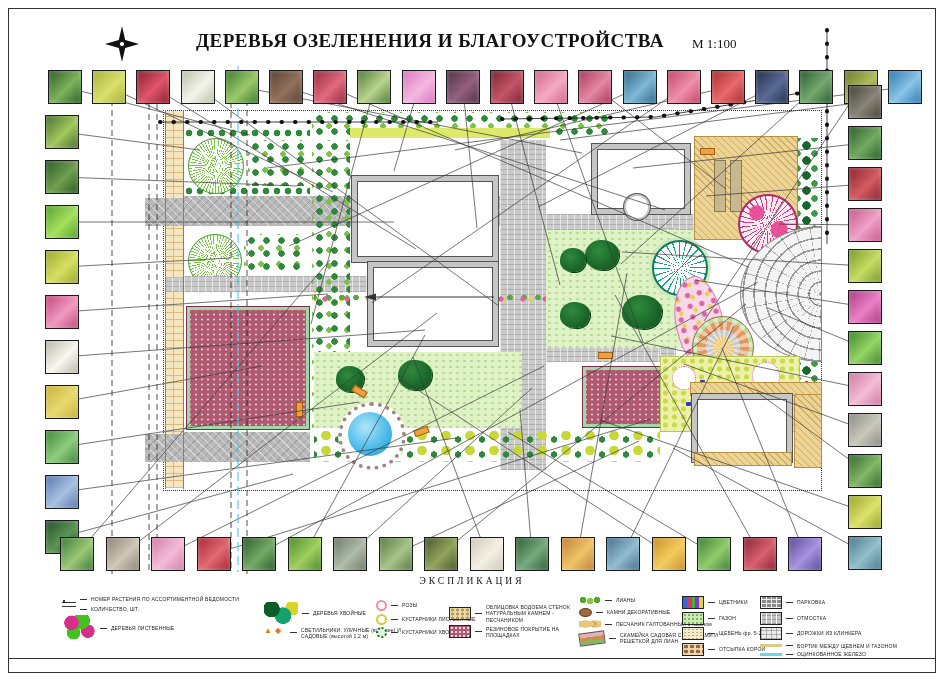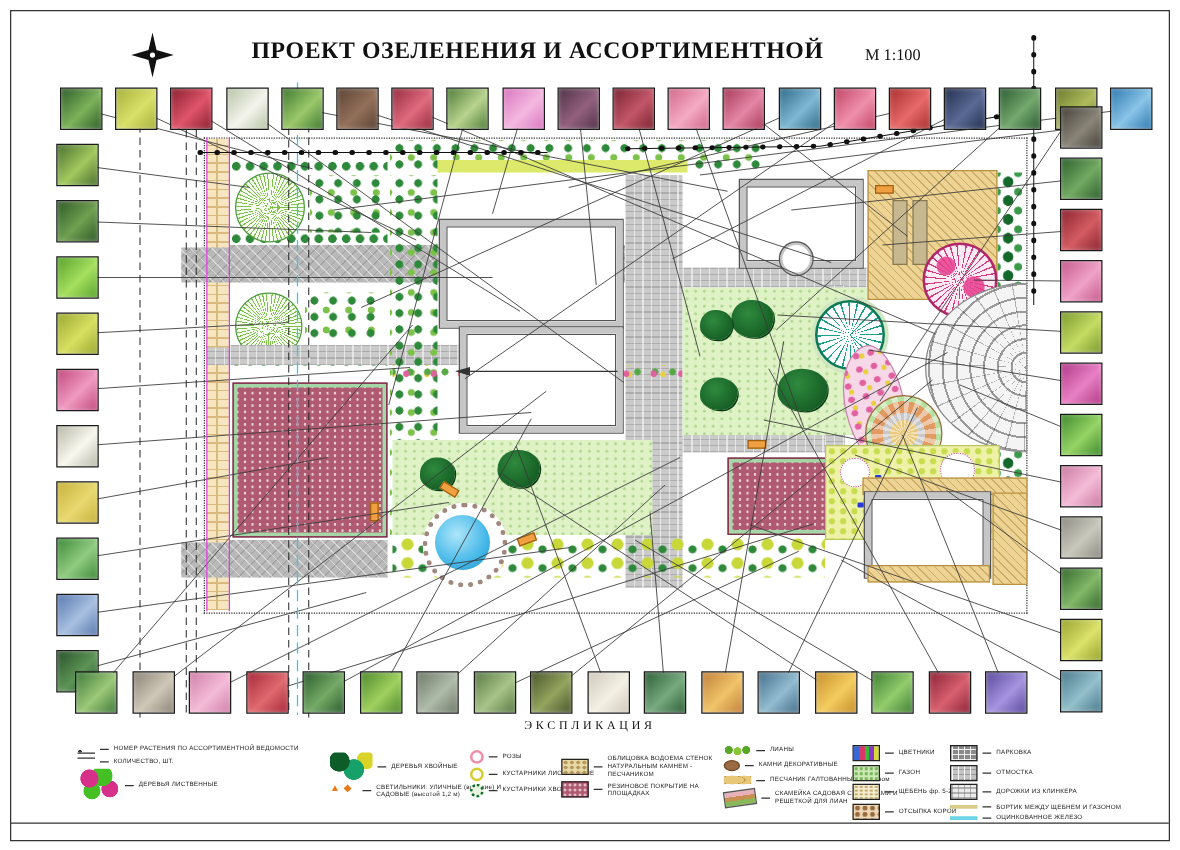--- a/index.html
+++ b/index.html
@@ -150,21 +150,21 @@
 <body>
 
 <div id="page">
   <div id="frame"></div>
   <div id="legendline"></div>
 
   <svg width="40" height="40" style="position:absolute;left:102px;top:24px;z-index:6">
     <polygon points="20,2 23.2,16 37,20 23.2,24 20,38 16.8,24 3,20 16.8,16" fill="#111"></polygon>
     <circle cx="20" cy="20" r="2.6" fill="#fff" stroke="#111" stroke-width="1"></circle>
   </svg>
-  <div id="titlewrap"><span id="title">ПРОЕКТ ОЗЕЛЕНЕНИЯ И АССОРТИМЕНТНОЙ</span></div>
+  <div id="titlewrap"><span id="title">ДЕРЕВЬЯ ОЗЕЛЕНЕНИЯ И БЛАГОУСТРОЙСТВА</span></div>
   <div id="scale">М 1:100</div>
 
   <div id="planarea">
     <div class="z" id="fence" style="left:163px;top:110px;width:657px;height:379px;"></div>
 
     <div class="z sidewalk" style="left:165px;top:111px;width:18px;height:377px;"></div>
 
     <div class="z" style="left:184px;top:126px;width:126px;height:168px;background:#fff;">
       <div class="z hedge" style="left:0;top:2px;width:126px;height:10px;"></div>
       <div class="z hedge" style="left:0;top:60px;width:126px;height:10px;"></div>

